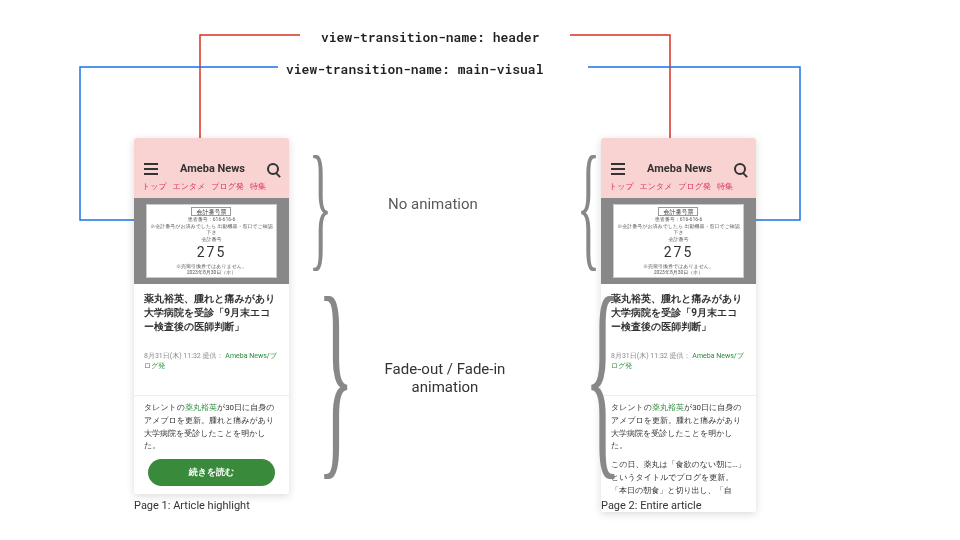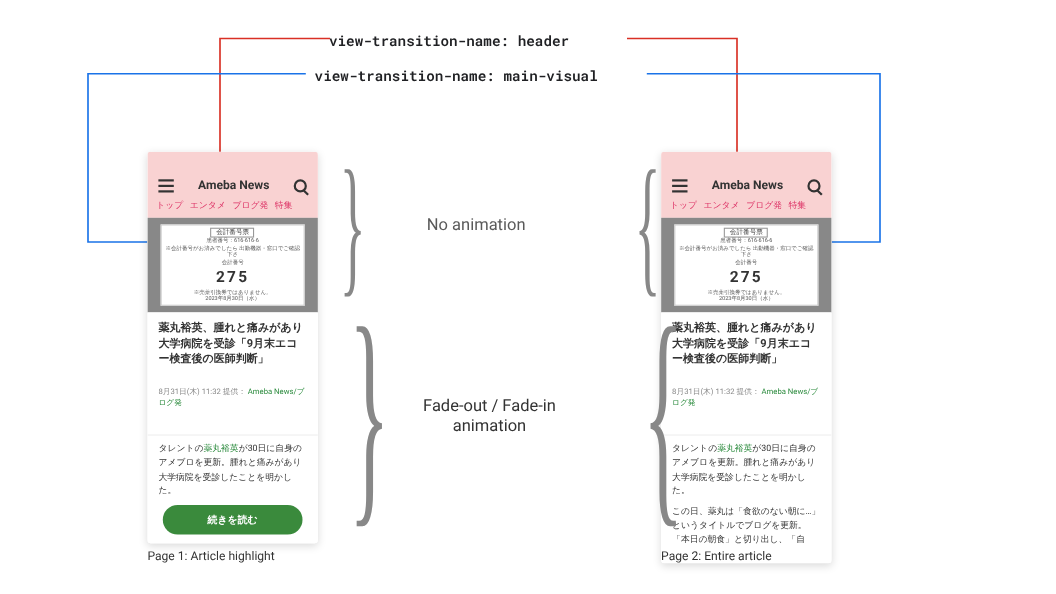--- a/index.html
+++ b/index.html
@@ -8,21 +8,21 @@
 .conn{position:absolute;pointer-events:none}
 .phone{position:absolute;width:155px;background:#fff;box-shadow:0 2px 8px rgba(0,0,0,.15);border-radius:3px;overflow:hidden;font-size:9px;color:#333}
 .ph-header{background:#f9d2d2;padding:0}
 .ph-top{display:flex;align-items:center;justify-content:space-between;padding:24px 10px 6px}
 .ph-brand{font-weight:700;font-size:11px}
 .ph-nav{display:flex;gap:6px;padding:0 8px 6px;font-size:8px;color:#d36;overflow:hidden}
 .ph-nav span{white-space:nowrap}
 .ph-hero{background:#888;height:86px;display:flex;align-items:center;justify-content:center;padding:6px}
 .ticket{background:#fff;width:92%;height:100%;border:1px solid #ccc;display:flex;flex-direction:column;align-items:center;justify-content:center;font-size:6px;line-height:1.3;padding:2px;color:#333}
 .ticket .t-title{border:1px solid #999;padding:0 4px;font-size:6px}
-.ticket .t-num{font-size:14px;font-weight:700;letter-spacing:2px;margin:1px 0}
+.ticket .t-num{font-size:14px;font-weight:400;letter-spacing:2px;margin:1px 0}
 .ticket .t-small{font-size:5px;color:#555;text-align:center}
 .ph-body{padding:8px 10px;background:#fff}
 .ph-title{font-size:10px;font-weight:700;line-height:1.4;margin-bottom:17px}
 .ph-meta{font-size:7px;color:#888;margin-bottom:24px}
 .ph-meta .src{color:#2a8a3c}
 .ph-div{border-top:1px solid #eee;margin:6px -10px}
 .ph-text{font-size:8px;line-height:1.6;margin-bottom:6px}
 .ph-text .link{color:#2a8a3c}
 .ph-btn{background:#3a8a3c;color:#fff;text-align:center;padding:7px;border-radius:18px;font-size:9px;font-weight:600;margin:4px 4px 0}
 .caption{position:absolute;font-size:11px;color:#333}
@@ -31,21 +31,21 @@
 .brace{position:absolute;font-size:140px;font-weight:100;color:#888;line-height:1;transform:scaleX(.35);font-family:"Times New Roman",serif}
 .icon{width:14px;height:2px;background:#333;position:relative;display:inline-block}
 .icon::before,.icon::after{content:"";position:absolute;left:0;width:14px;height:2px;background:#333}
 .icon::before{top:-5px}.icon::after{top:5px}
 .sicon{width:12px;height:12px;border:2px solid #333;border-radius:50%;position:relative;display:inline-block}
 .sicon::after{content:"";position:absolute;width:6px;height:2px;background:#333;transform:rotate(45deg);bottom:-3px;right:-4px}
 </style>
 </head>
 <body>
 
-<div class="code-label" style="left:299px;top:28px">view-transition-name: header</div>
+<div class="code-label" style="left:321px;top:28px">view-transition-name: header</div>
 <div class="code-label" style="left:286px;top:60px">view-transition-name: main-visual</div>
 
 <svg class="conn" style="left:0;top:0" width="960" height="540">
   <path d="M 300 35 L 200 35 L 200 148 M 570 35 L 670 35 L 670 148" stroke="#d93025" stroke-width="1.5" fill="none"></path>
 </svg>
 
 <svg class="conn" style="left:0;top:0" width="960" height="540">
   <path d="M 278 67 L 80 67 L 80 220 L 134 220 M 588 67 L 800 67 L 800 220 L 756 220" stroke="#1a73e8" stroke-width="1.5" fill="none"></path>
 </svg>
 

